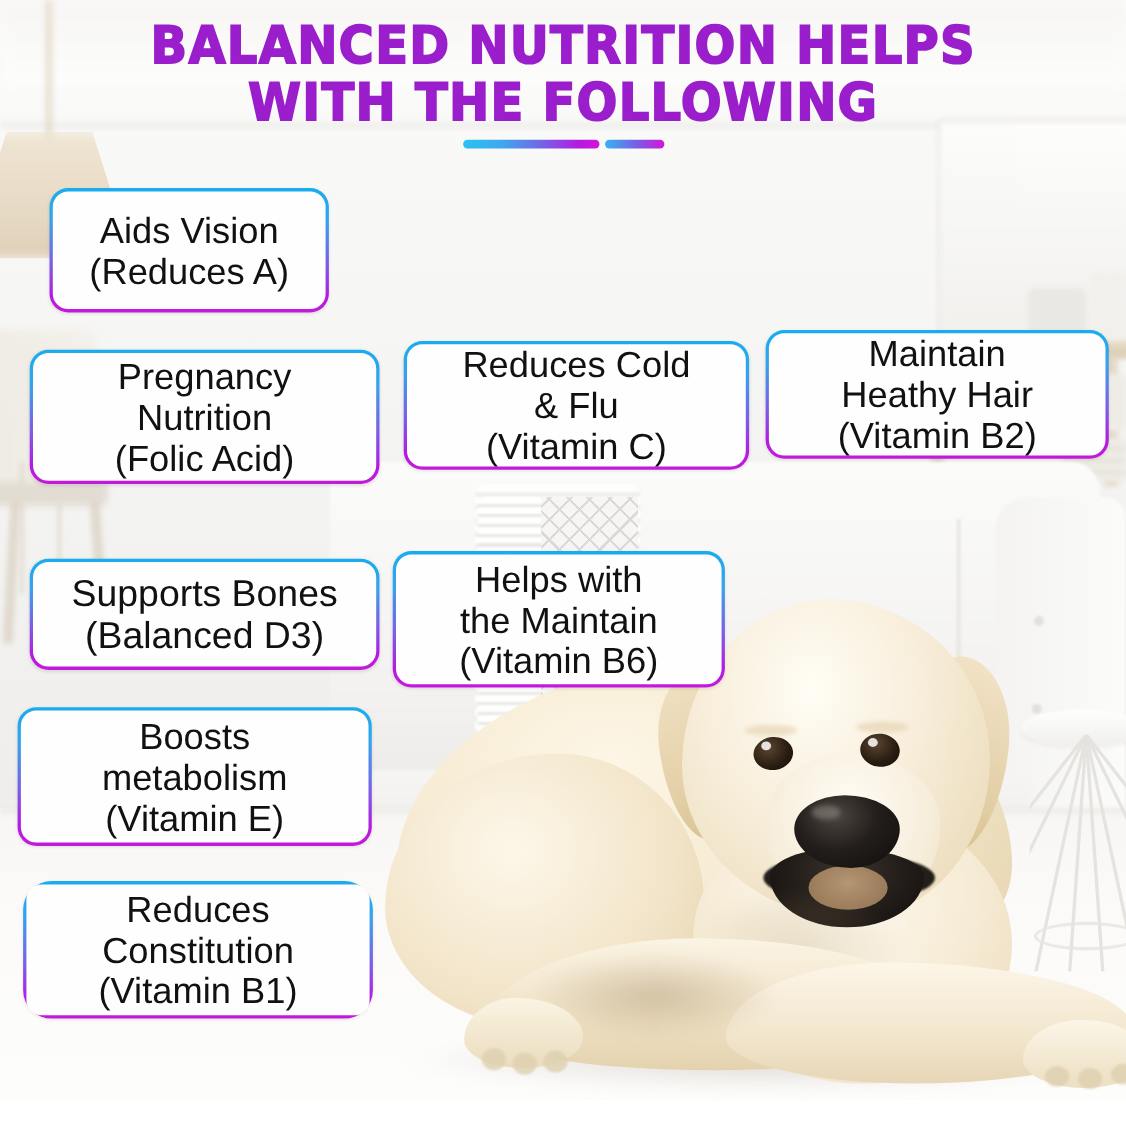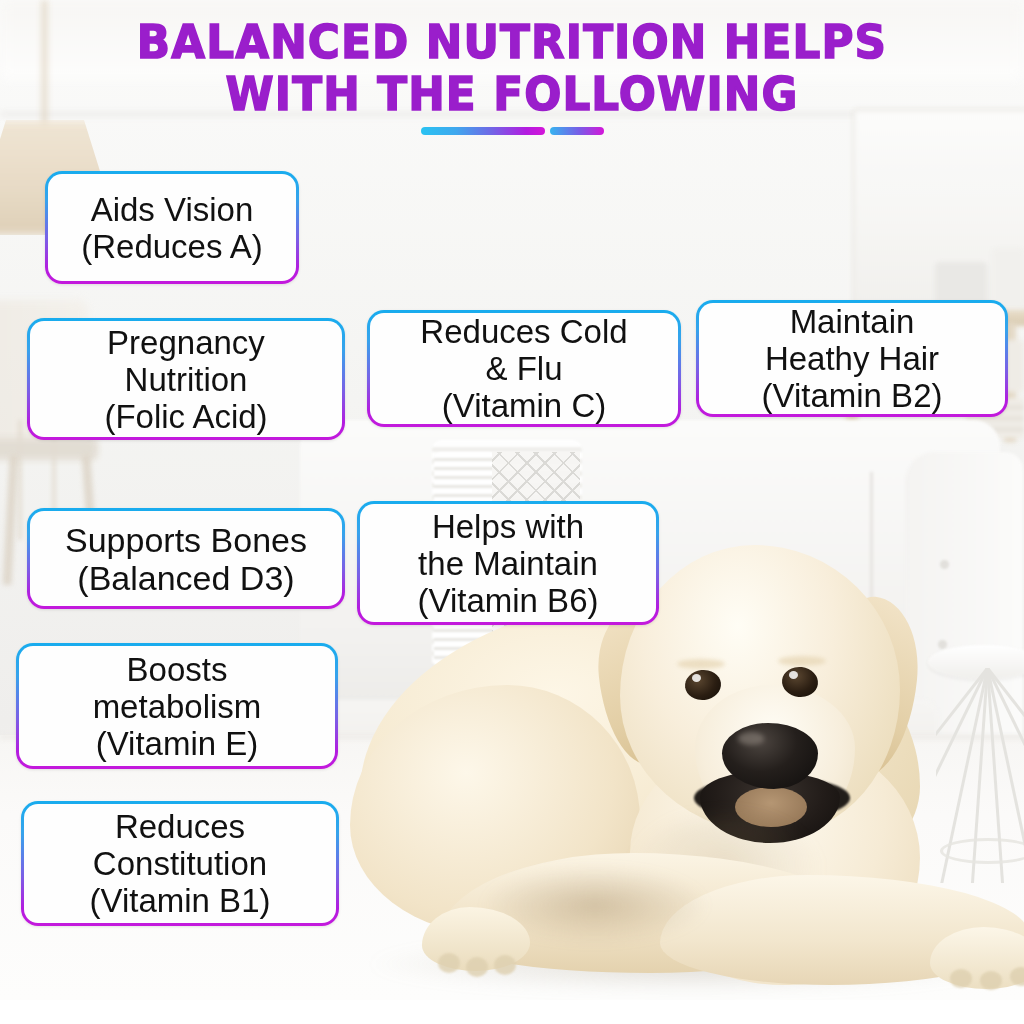--- a/index.html
+++ b/index.html
@@ -367,21 +367,21 @@
 
   
   #box-0{ left:45px;  top:171px; width:254px; height:113px; }
   #box-1{ left:342px; top:163px; width:427px; height:105px; }
   #box-2{ left:27px;  top:318px; width:318px; height:122px; }
   #box-3{ left:367px; top:310px; width:314px; height:117px; }
   #box-4{ left:696px; top:300px; width:312px; height:117px; }
   #box-5{ left:27px;  top:508px; width:318px; height:101px; }
   #box-6{ left:357px; top:473px; width:302px; height:124px;margin-top:28px; }
   #box-7{ left:16px;  top:643px; width:322px; height:126px; }
-  #box-8{ left:21px;  top:801px; width:318px; height:125px; }
+  #box-8{ left:21px;  top:801px; width:318px; height:125px;border-radius:26px; }
 
   #box-1 .box-line{ font-size:33px; line-height:38px; }
   #box-5 .box-line{ font-size:34px; line-height:38px; }
 </style>
 </head>
 <body>
 
 <div id="poster">
 
   <div class="bg">

